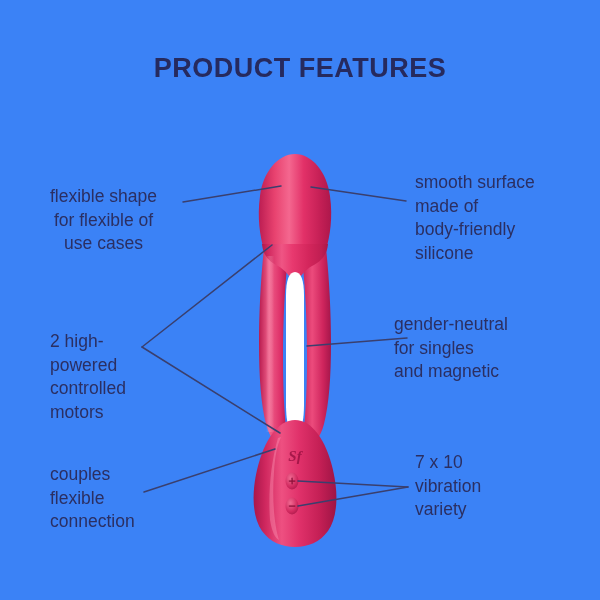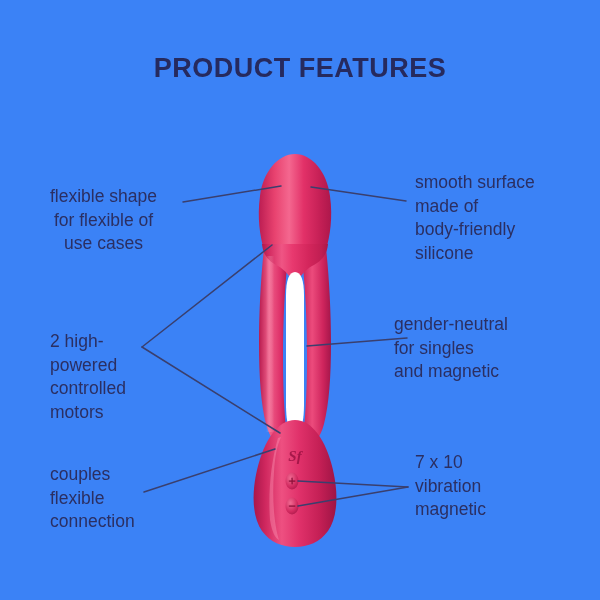--- a/index.html
+++ b/index.html
@@ -247,16 +247,16 @@
 
   <div class="callout right" id="cal-gender">
     <span class="line">gender-neutral</span>
     <span class="line">for singles</span>
     <span class="line">and magnetic</span>
   </div>
 
   <div class="callout right" id="cal-control">
     <span class="line">7 x 10</span>
     <span class="line">vibration</span>
-    <span class="line">magnetic</span>
+    <span class="line">variety</span>
   </div>
 
 </div>
 
 </body></html>

